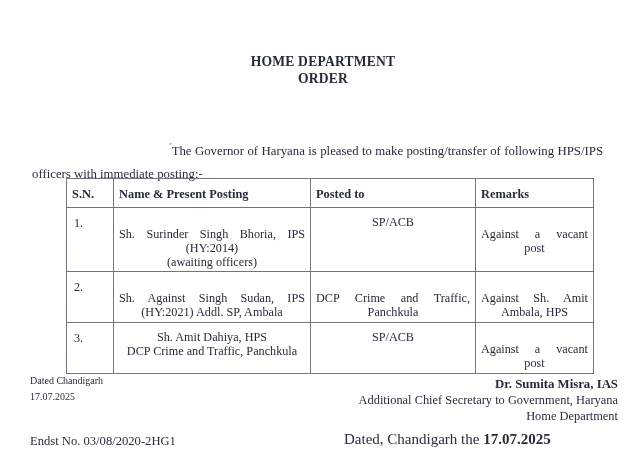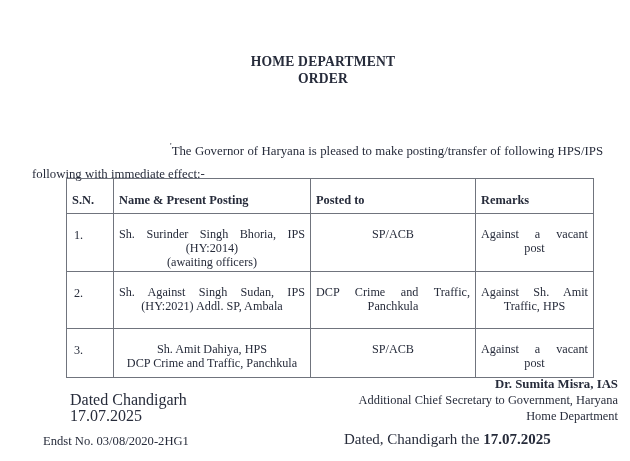--- a/index.html
+++ b/index.html
@@ -13,48 +13,48 @@
   .title-block{top:54px;left:16px;width:614px;text-align:center;
     font-weight:bold;font-size:13.6px;line-height:16.6px;letter-spacing:.2px;}
   
   .intro{top:123px;left:32px;width:571px;font-size:12.8px;margin-top:12px;}
   .intro .l1{text-indent:138px;text-align:justify;text-align-last:justify;line-height:22.5px;}
   .intro .l2{line-height:22.5px;}
   .artifact{font-size:9px;vertical-align:6px;}
   
   table{position:absolute;top:178px;left:66px;width:527px;
     border-collapse:collapse;table-layout:fixed;font-size:12.2px;}
-  th,td{border:1px solid #70747d;vertical-align:top;padding:14px 5px 2px 5px;}
+  th,td{border:1px solid #70747d;vertical-align:top;padding:8px 5px 2px 5px;}
   th{text-align:left;font-weight:bold;font-size:12.4px;height:18px;}
   td{font-size:12.2px;}
   .c-sn{padding-left:7px;}
   tbody tr:nth-child(1) td{height:39px;}
   tbody tr:nth-child(2) td{height:40px;}
   tbody tr:nth-child(3) td{height:32px;}
   .ln{line-height:13.8px;text-align:center;}
-  .just{text-align:justify;text-align-last:justify;}
+  .just{text-align:justify;text-align-last:justify;margin-top:12px;}
   
-  .dated-block{left:30px;top:392px;font-size:16px;line-height:15.6px;margin-left:40px;}
+  .dated-block{left:30px;top:373px;font-size:10px;line-height:15.6px;}
   .sign-block{left:323px;top:377px;width:295px;text-align:right;font-size:12.4px;line-height:15.9px;}
   .sig-name{font-weight:bold;font-size:12.8px;}
-  .endst{left:30px;top:434px;font-size:12.6px;margin-left:13px;}
+  .endst{left:30px;top:434px;font-size:12.6px;}
   .endst-date{left:344px;top:431px;font-size:15px;}
   .b{font-weight:bold;}
 </style>
 </head>
 <body>
 
 <div class="abs title-block">
     <div>HOME DEPARTMENT</div>
     <div>ORDER</div>
   </div>
 
 <div class="abs intro">
   <div class="l1"><span class="artifact">'</span><span>The Governor of Haryana is pleased to make posting/transfer of following HPS/IPS</span></div>
-  <div class="l2">following with immediate effect:-</div>
+  <div class="l2">officers with immediate posting:-</div>
 </div>
 
 <table>
   <colgroup>
     <col style="width:47px">
       <col style="width:197px">
       <col style="width:165px">
       <col style="width:118px">
   </colgroup>
   <thead>
@@ -86,21 +86,21 @@
         <td>
           <div class="ln just">Sh. Against Singh Sudan, IPS</div>
           <div class="ln">(HY:2021) Addl. SP, Ambala</div>
         </td>
         <td>
           <div class="ln just">DCP Crime and Traffic,</div>
           <div class="ln">Panchkula</div>
         </td>
         <td>
           <div class="ln just">Against Sh. Amit</div>
-          <div class="ln">Traffic, HPS</div>
+          <div class="ln">Ambala, HPS</div>
         </td>
       </tr>
       <tr>
         <td class="c-sn">3.</td>
         <td>
           <div class="ln">Sh. Amit Dahiya, HPS</div>
           <div class="ln">DCP Crime and Traffic, Panchkula</div>
         </td>
         <td>
           <div class="ln">SP/ACB</div>

